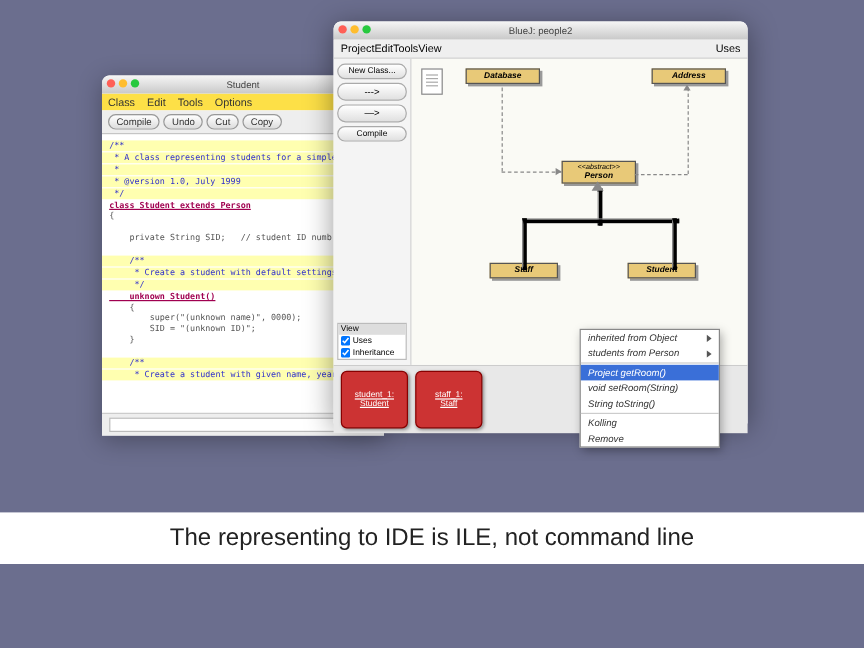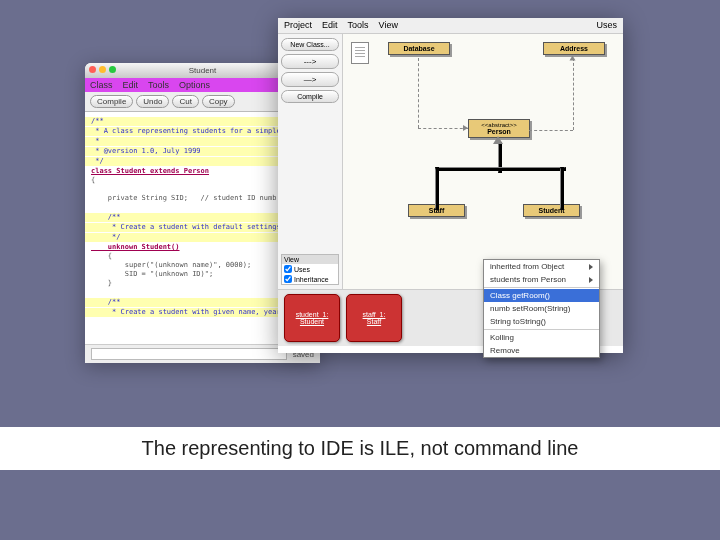--- a/index.html
+++ b/index.html
@@ -56,21 +56,21 @@
     left: 4px; top: 3px;
     display: flex; gap: 3px;
   }
   .titlebar .dot { width:7px; height:7px; border-radius:50%; }
   .r{background:#ff5f56;} .y{background:#ffbd2e;} .g{background:#27c93f;}
   .menubar {
     display: flex;
     padding: 0 5px;
     gap: 10px;
     font-size: 9px;
-    background: #d946ef;
+    background: #fde047;
     height: 14px;
     line-height: 14px;
     color: #333;
     align-items: flex-end;
   }
   .toolbar {
     display: flex;
     gap: 3px;
     padding: 3px 5px;
     background: #eee;
@@ -131,21 +131,21 @@
   .proj-menubar {
     display: flex;
     justify-content: space-between;
     font-size: 9px;
     background: #efefef;
     height: 15px;
     line-height: 15px;
     padding: 0 6px;
     border-bottom: 1px solid #ccc;
   }
-  .proj-menubar .left { display: flex; gap: 10px; }
+  .proj-menubar .left { display: flex; }
   .proj-body {
     display: flex;
     height: 255px;
   }
   .sidebar {
     width: 58px;
     background: #f4f4f4;
     border-right: 1px solid #ccc;
     padding: 4px 3px;
     display: flex;
@@ -177,20 +177,21 @@
     display: flex;
     align-items: center;
     gap: 2px;
     padding: 1px 2px;
   }
   .sidebar .viewbox input { width: 8px; height: 8px; margin:0; }
   .canvas {
     flex: 1;
     position: relative;
     background: #fafaf5;
+    font-style: italic;
   }
   .classbox {
     position: absolute;
     background: #e8c978;
     border: 1px solid #555;
     box-shadow: 2px 2px 0 #999;
     font-size: 7px;
     text-align: center;
     padding: 2px 0;
     font-weight: bold;
@@ -345,20 +346,28 @@
 </span><span class="cm bar" style="display: block;">    /**
 </span><span class="cm bar" style="display: block;">     * Create a student with given name, year
 </span></div>
     <div class="statusbar">
       <div class="inputbox"></div>
       <span>saved</span>
     </div>
   </div>
 
   <div class="project-window">
+    <div class="titlebar">
+      <div class="traffic">
+        <div class="dot r"></div>
+        <div class="dot y"></div>
+        <div class="dot g"></div>
+      </div>
+      <span>BlueJ:  people2</span>
+    </div>
     <div class="proj-menubar">
       <div class="left">
         <span>Project</span>
         <span>Edit</span>
         <span>Tools</span>
         <span>View</span>
       </div>
       <span>Uses</span>
     </div>
     <div class="proj-body">
@@ -404,22 +413,22 @@
         <div class="ctxmenu">
           <div class="item">
               <span>inherited from Object</span>
               <span class="tri-r"></span>
             </div>
           <div class="item">
               <span>students from Person</span>
               <span class="tri-r"></span>
             </div>
           <hr>
-          <div class="item sel">Class getRoom()</div>
-          <div class="item">numb setRoom(String)</div>
+          <div class="item sel">Project getRoom()</div>
+          <div class="item">void setRoom(String)</div>
           <div class="item">String toString()</div>
           <hr>
           <div class="item">Kolling</div>
           <div class="item">Remove</div>
         </div>
       </div>
     </div>
     <div class="bench">
       <div class="obj">
         <span class="u">student_1:</span>

